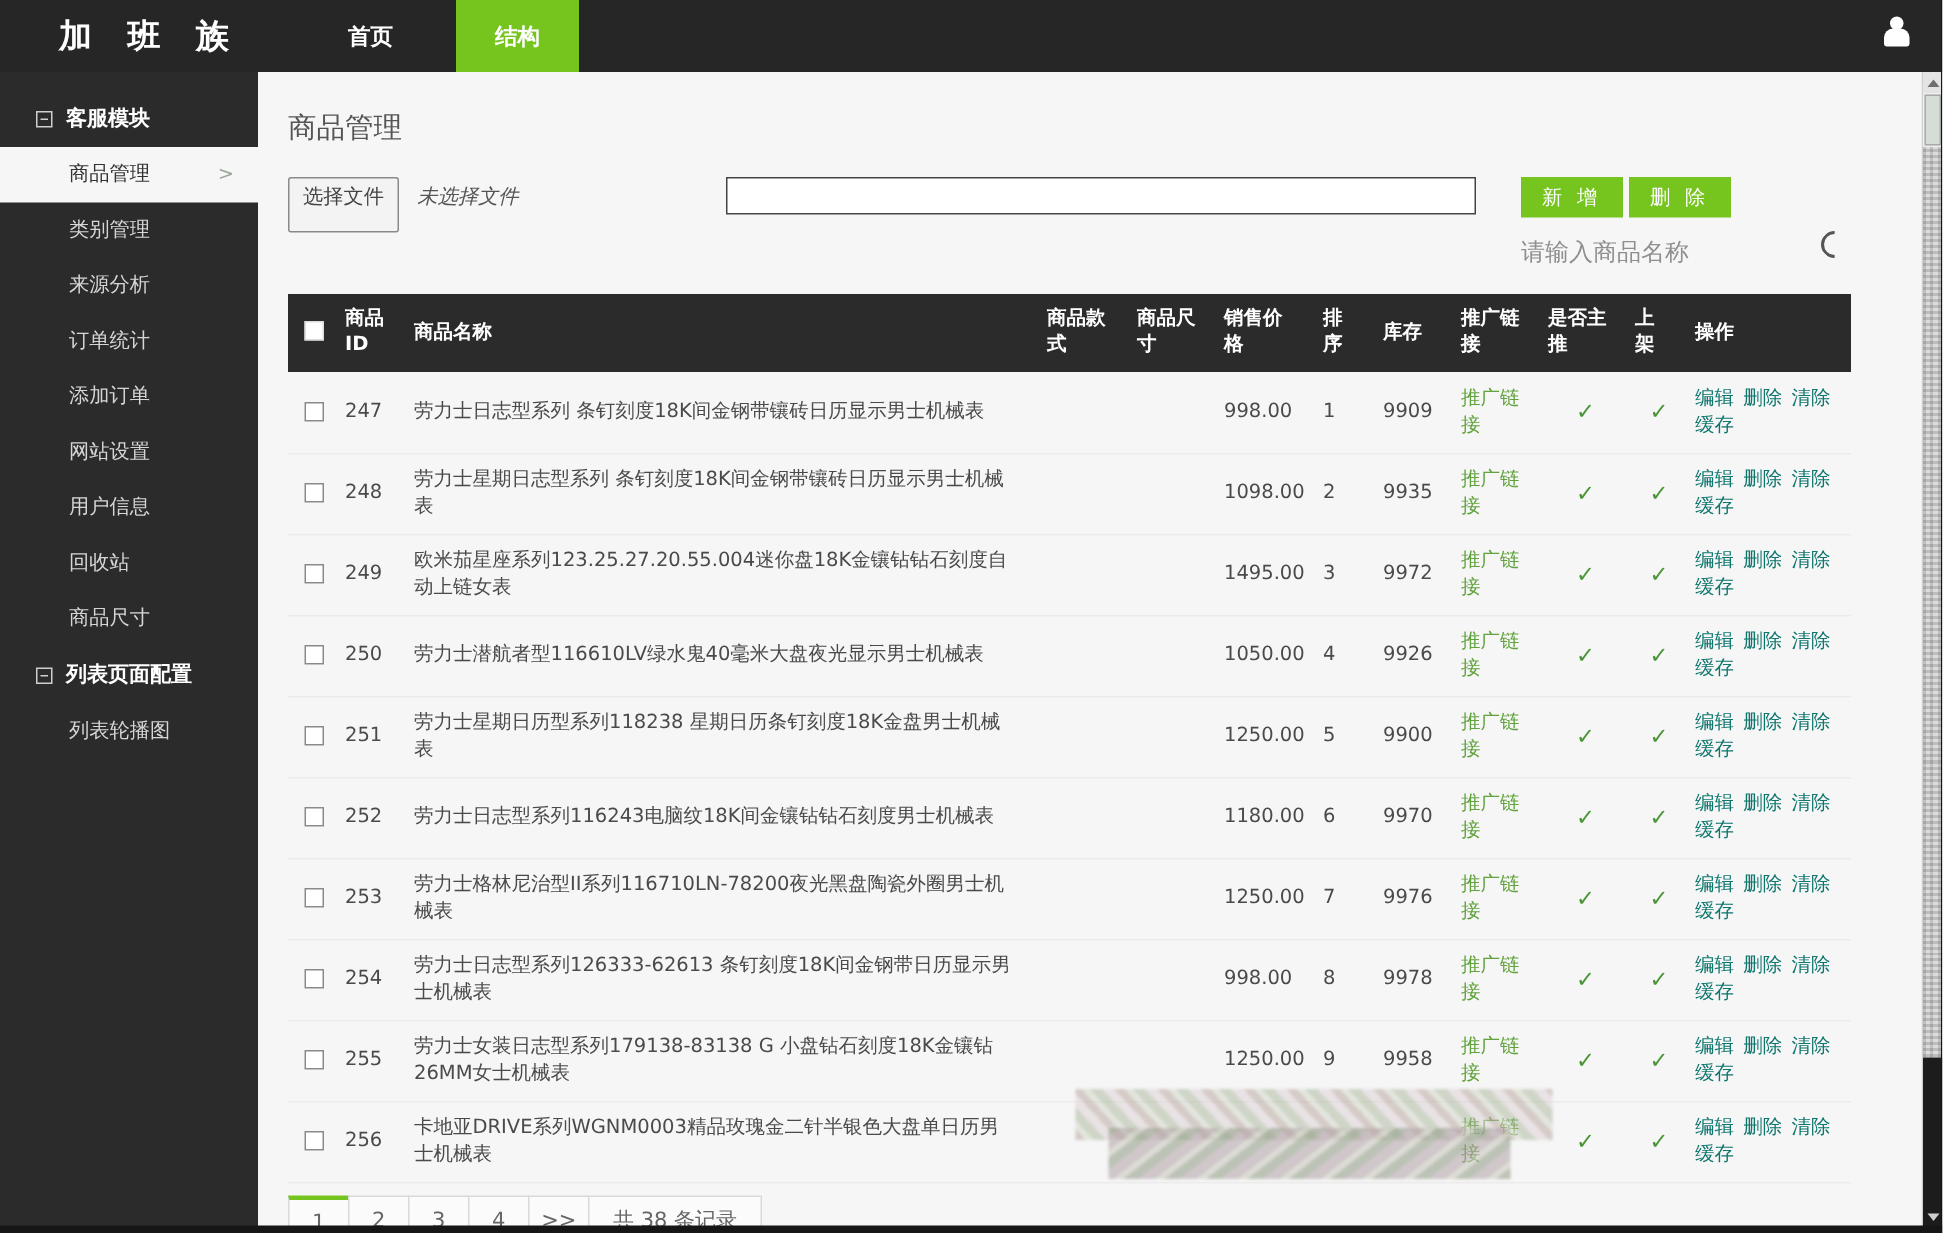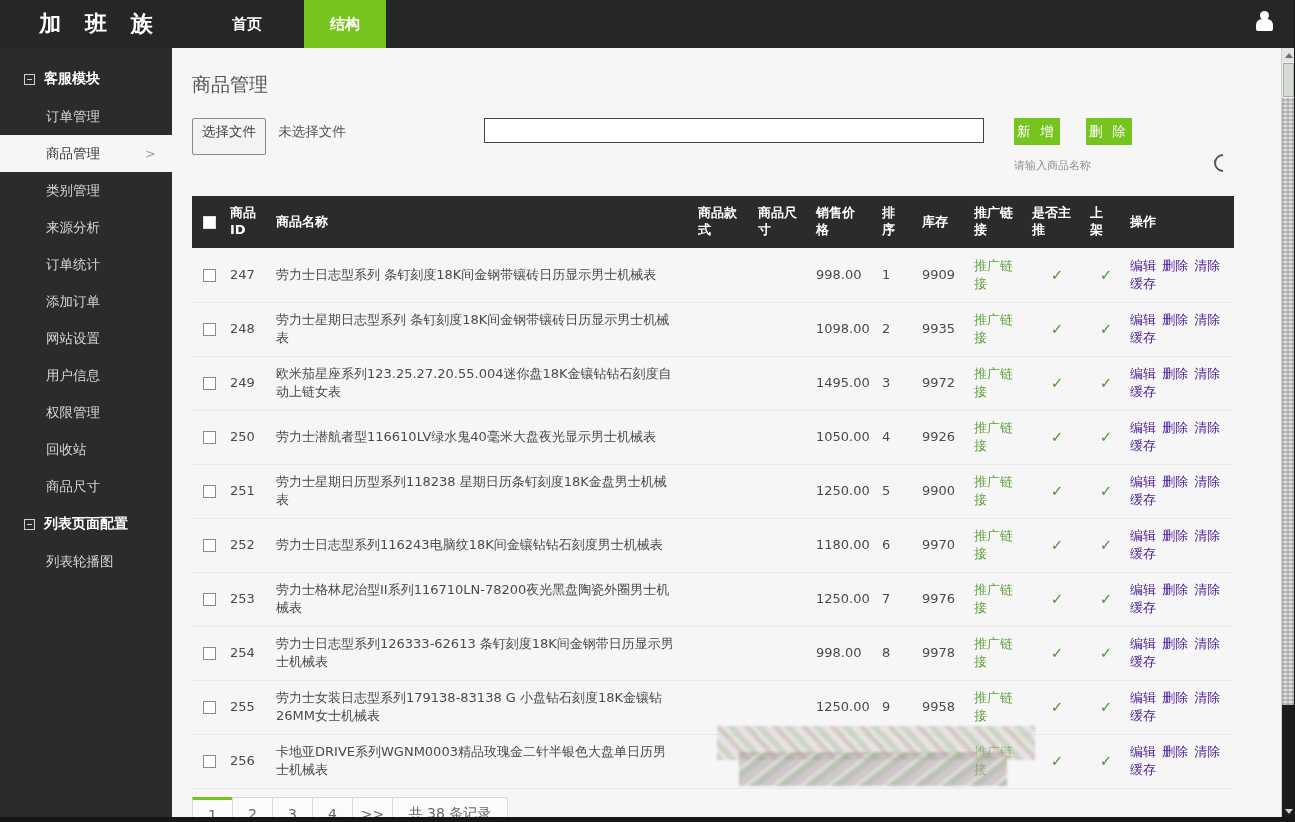--- a/index.html
+++ b/index.html
@@ -29,43 +29,43 @@
   .tree-ico::after { content:""; position:absolute; left:2px; right:2px; top:4px; height:1px; background:#cfcfcf; }
   .side-item { height:37px; line-height:37px; padding-left:46px; color:#d6d6d6; font-size:13.5px; cursor:pointer; position:relative; }
   .side-item.active { background:#f6f6f6; color:#333; }
   .side-item.active .chev { position:absolute; right:16px; top:0; color:#9aa79a; font-size:13px; }
 
   
   .content { flex:1; background:#f6f6f6; position:relative; padding:0 0 0 20px; min-width:0; }
   .page-title { padding-top:24px; font-size:19px; color:#555; }
   .controls { position:relative; height:30px; margin-top:20px; }
   .file-btn { display:inline-block; height:37px; line-height:24px; padding:0 9px; border:1px solid #8a8a8a; border-radius:2px; background:#f3f3f3; color:#444; font-size:13.5px; cursor:pointer; }
-  .file-status { margin-left:8px; color:#555; font-size:13.5px; }
+  .file-status { margin-left:8px; color:#555; font-size:13.5px;font-style:italic; }
   .search-input { position:absolute; left:292px; top:0; width:500px; height:25px; border:1px solid #444; background:#fff; padding:0 6px; font-size:13px; outline:none; }
-  .btn-green { position:absolute; top:0; height:27px; border:none; background:#76c41e; color:#fff; font-size:13.5px; letter-spacing:3px; padding:0 3px; cursor:pointer; }
+  .btn-green { position:absolute; top:0; height:27px; border:none; background:#76c41e; color:#fff; font-size:13.5px; letter-spacing:3px; padding:0 14px; cursor:pointer; }
   .btn-add { left:822px; }
   .btn-del { left:894px; }
   .hint-row { position:relative; height:24px; margin-top:10px; }
-  .hint { position:absolute; left:822px; color:#8f8f8f; font-size:11px; }
+  .hint { position:absolute; left:822px; color:#8f8f8f; font-size:16px; }
   .spinner { position:absolute; left:1022px; top:-4px; width:18px; height:18px; border:2px solid transparent; border-left:2px solid #555; border-top:2px solid #555; border-radius:50%; transform:rotate(-45deg); }
 
   
   table.grid { border-collapse:collapse; table-layout:fixed; width:1042px; margin-top:14px; }
   .grid th { background:#2b2b2b; color:#fff; font-size:13px; font-weight:bold; text-align:left; height:52px; padding:0 14px 0 4px; line-height:1.3; vertical-align:middle; }
   .grid th.c { text-align:center; padding:0; }
   .grid td { height:54px; padding:0 4px; vertical-align:middle; border-bottom:1px solid #ebebeb; color:#4a4a4a; line-height:1.35; }
   .grid td.c { text-align:center; }
   .cbx { width:13px; height:13px; border:1px solid #8a8a8a; background:#fff; display:inline-block; vertical-align:middle; cursor:pointer; }
   .cbx.head { background:#fff; border:1px solid #ddd; }
   .num { color:#999; }
   .id-cell { color:#555; }
   .name-cell { padding-right:16px !important; }
   .glink { color:#61a23e; cursor:pointer; }
   .check { color:#4a9537; font-size:15px; font-weight:bold; }
-  .ops a { color:#4c1d95; text-decoration:none; cursor:pointer;margin-top:44px; }
+  .ops a { color:#0f766e; text-decoration:none; cursor:pointer;margin-top:44px; }
   .ops { word-spacing:2px; }
 
   
   .pager { display:flex; margin-top:8px; }
   .pg { min-width:41px; height:34px; border:1px solid #d9d9d9; background:#fbfbfb; display:flex; align-items:center; justify-content:center; color:#666; font-size:14px; margin-left:-1px; cursor:pointer; }
   .pg:first-child { margin-left:0; }
   .pg.active { border-top:3px solid #76c41e; }
   .pg.total { min-width:116px; cursor:default; }
 
   
@@ -106,29 +106,27 @@
       </div>
     </div>
 
     <div class="body-row">
 
       <div class="sidebar" id="sidebar">
           <div class="sec-head">
             <span class="tree-ico"></span>
             <span>客服模块</span>
           </div>
-          <div class="side-item">订单管理</div>
           <div class="side-item active">商品管理<span class="chev">&gt;</span></div>
           <div class="side-item">类别管理</div>
           <div class="side-item">来源分析</div>
           <div class="side-item">订单统计</div>
           <div class="side-item">添加订单</div>
           <div class="side-item">网站设置</div>
           <div class="side-item">用户信息</div>
-          <div class="side-item">权限管理</div>
           <div class="side-item">回收站</div>
           <div class="side-item">商品尺寸</div>
           <div class="sec-head">
             <span class="tree-ico"></span>
             <span>列表页面配置</span>
           </div>
           <div class="side-item">列表轮播图</div>
         </div>
 
       <div class="content">

